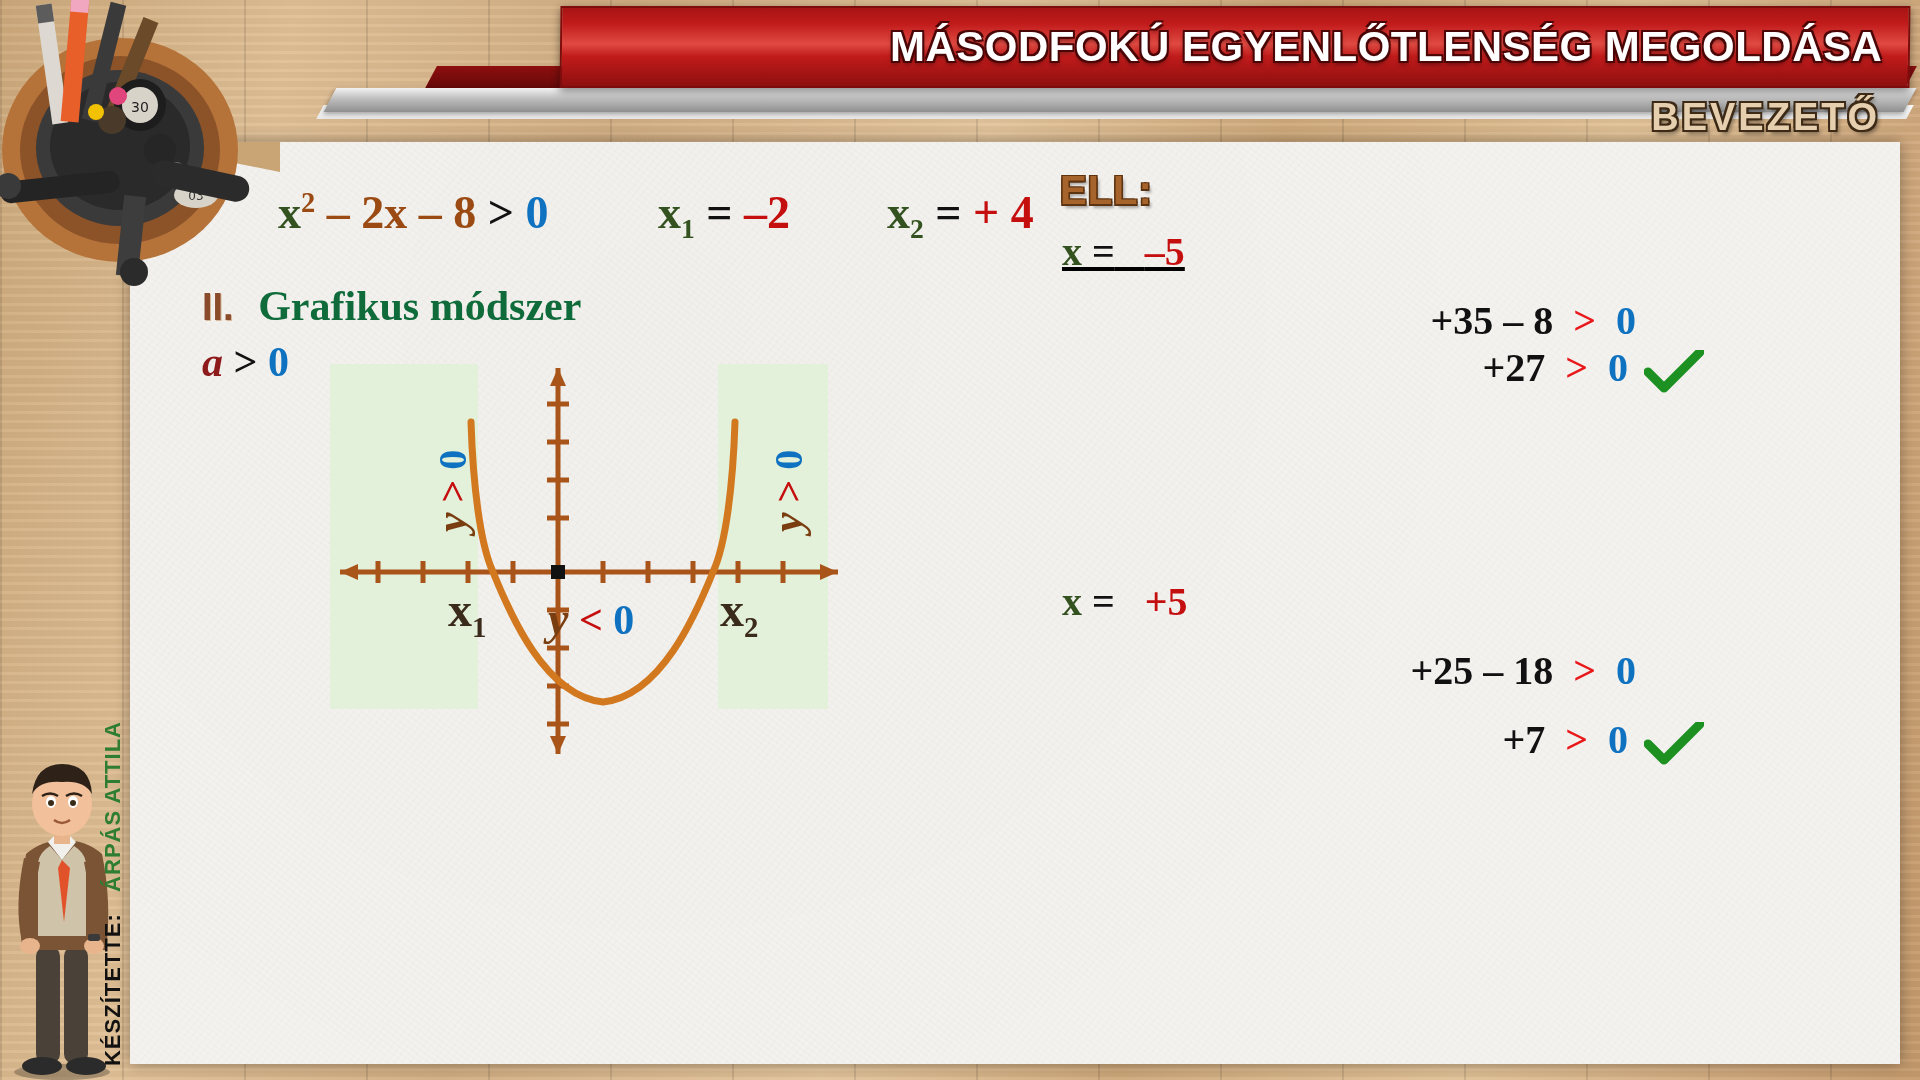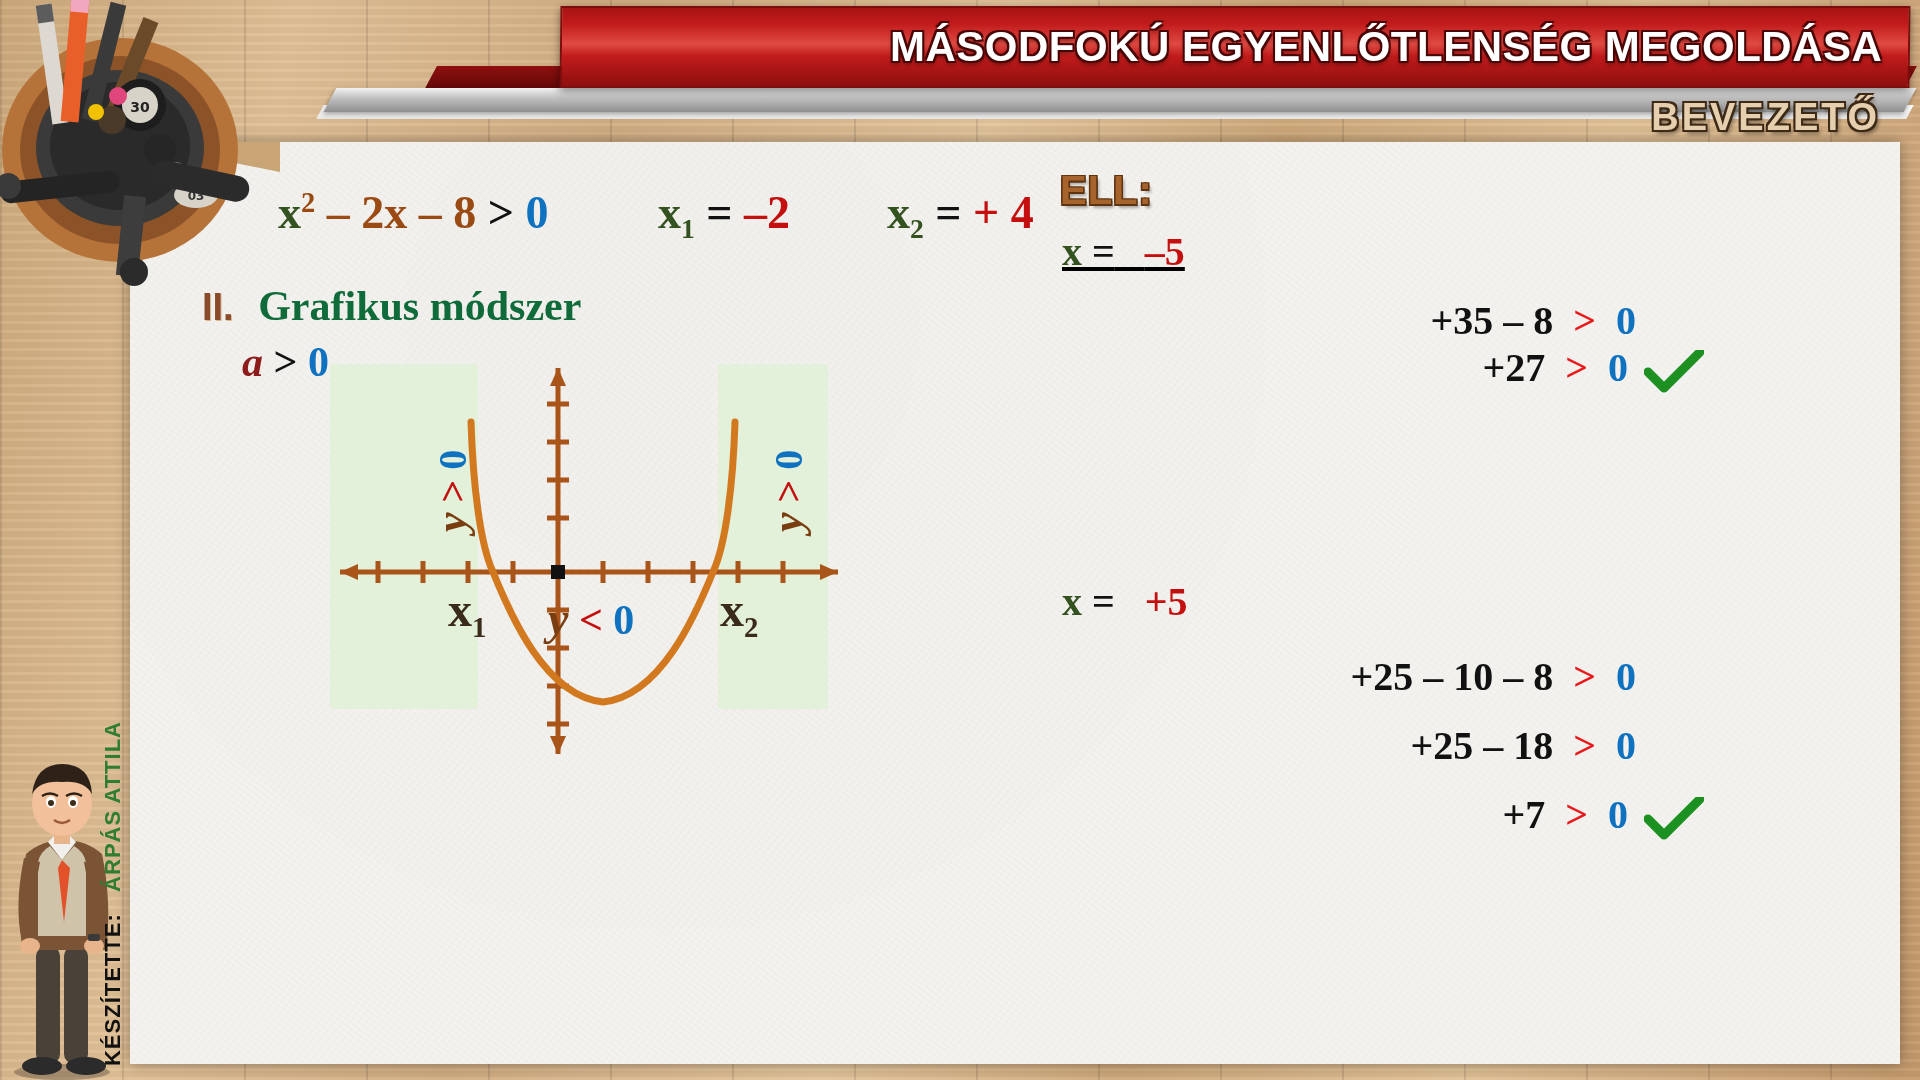--- a/index.html
+++ b/index.html
@@ -73,21 +73,21 @@
     font-family:"Liberation Sans", sans-serif;
     font-weight:bold;font-size:38px;letter-spacing:3px;
     color:#e6cfae;
     text-shadow:
       -2px -2px 0 #3d2a16, 2px -2px 0 #3d2a16,
       -2px  2px 0 #3d2a16, 2px  2px 0 #3d2a16,
        3px 4px 4px rgba(0,0,0,.45);
   }
 
   
-  .cup{position:absolute;left:0;top:0;width:270px;height:290px;z-index:7;font-weight:bold;}
+  .cup{position:absolute;left:0;top:0;width:270px;height:290px;z-index:7;}
 
   
   .character{position:absolute;left:0;bottom:0;width:130px;height:330px;z-index:7;}
 
   
   .credit{
     position:absolute;left:100px;bottom:14px;z-index:8;
     writing-mode:vertical-rl;transform:rotate(180deg);
     font-family:"Liberation Sans", sans-serif;font-weight:bold;
     font-size:22px;letter-spacing:1px;white-space:nowrap;
@@ -129,21 +129,21 @@
   .eq-row .sup{font-size:.62em;vertical-align:super;}
   .roots{position:absolute;left:528px;top:44px;font-size:46px;white-space:nowrap;}
   .roots .sub{font-size:.60em;vertical-align:sub;}
   .roots .gap{display:inline-block;width:74px;}
 
   
   .method{position:absolute;left:72px;top:140px;font-size:42px;white-space:nowrap;}
   .method .rn{color:#8a4b2a;font-family:"Liberation Sans",sans-serif;font-size:38px;
               text-shadow:1px 1px 0 #d8b89a;}
   .method .mtitle{color:#0f6b3a;margin-left:14px;}
-  .a-pos{position:absolute;left:72px;top:196px;font-size:42px;margin-left:40px;}
+  .a-pos{position:absolute;left:72px;top:196px;font-size:42px;}
   .a-pos .ai{font-style:italic;color:#8e1b1b;font-weight:bold;}
 
   
   .graph{position:absolute;left:200px;top:222px;width:520px;height:400px;}
   .band{position:absolute;background:#e3f0da;}
   .band-l{left:0;top:0;width:148px;height:345px;}
   .band-r{left:388px;top:0;width:110px;height:345px;}
 
   .vlabel{
     position:absolute;font-family:"Liberation Serif",serif;font-weight:bold;
@@ -410,25 +410,20 @@
     </div>
   </div>
 
   <div class="vblock" style="left:880px;top:436px;">
     <div class="vrow mt" style="text-align:left;padding-left:52px;">
       <span class="xv">x</span>
       <span class="eqs">=</span>
       &nbsp;
       <span class="val">+5</span>
     </div>
-    <div class="vrow mt" style="margin-top:28px;padding-right:74px;">
-      <span class="lhs">+25 – 10 – 8</span>
-      &nbsp;<span class="gt">&gt;</span>
-      &nbsp;<span class="zr">0</span>
-    </div>
     <div class="vrow mt" style="margin-top:22px;padding-right:74px;">
       <span class="lhs">+25 – 18</span>
       &nbsp;<span class="gt">&gt;</span>
       &nbsp;<span class="zr">0</span>
     </div>
     <div class="vrow mt" style="margin-top:22px;padding-right:0;">
       <span class="lhs">+7</span>
       &nbsp;<span class="gt">&gt;</span>
       &nbsp;<span class="zr">0</span>
       <span class="check">

